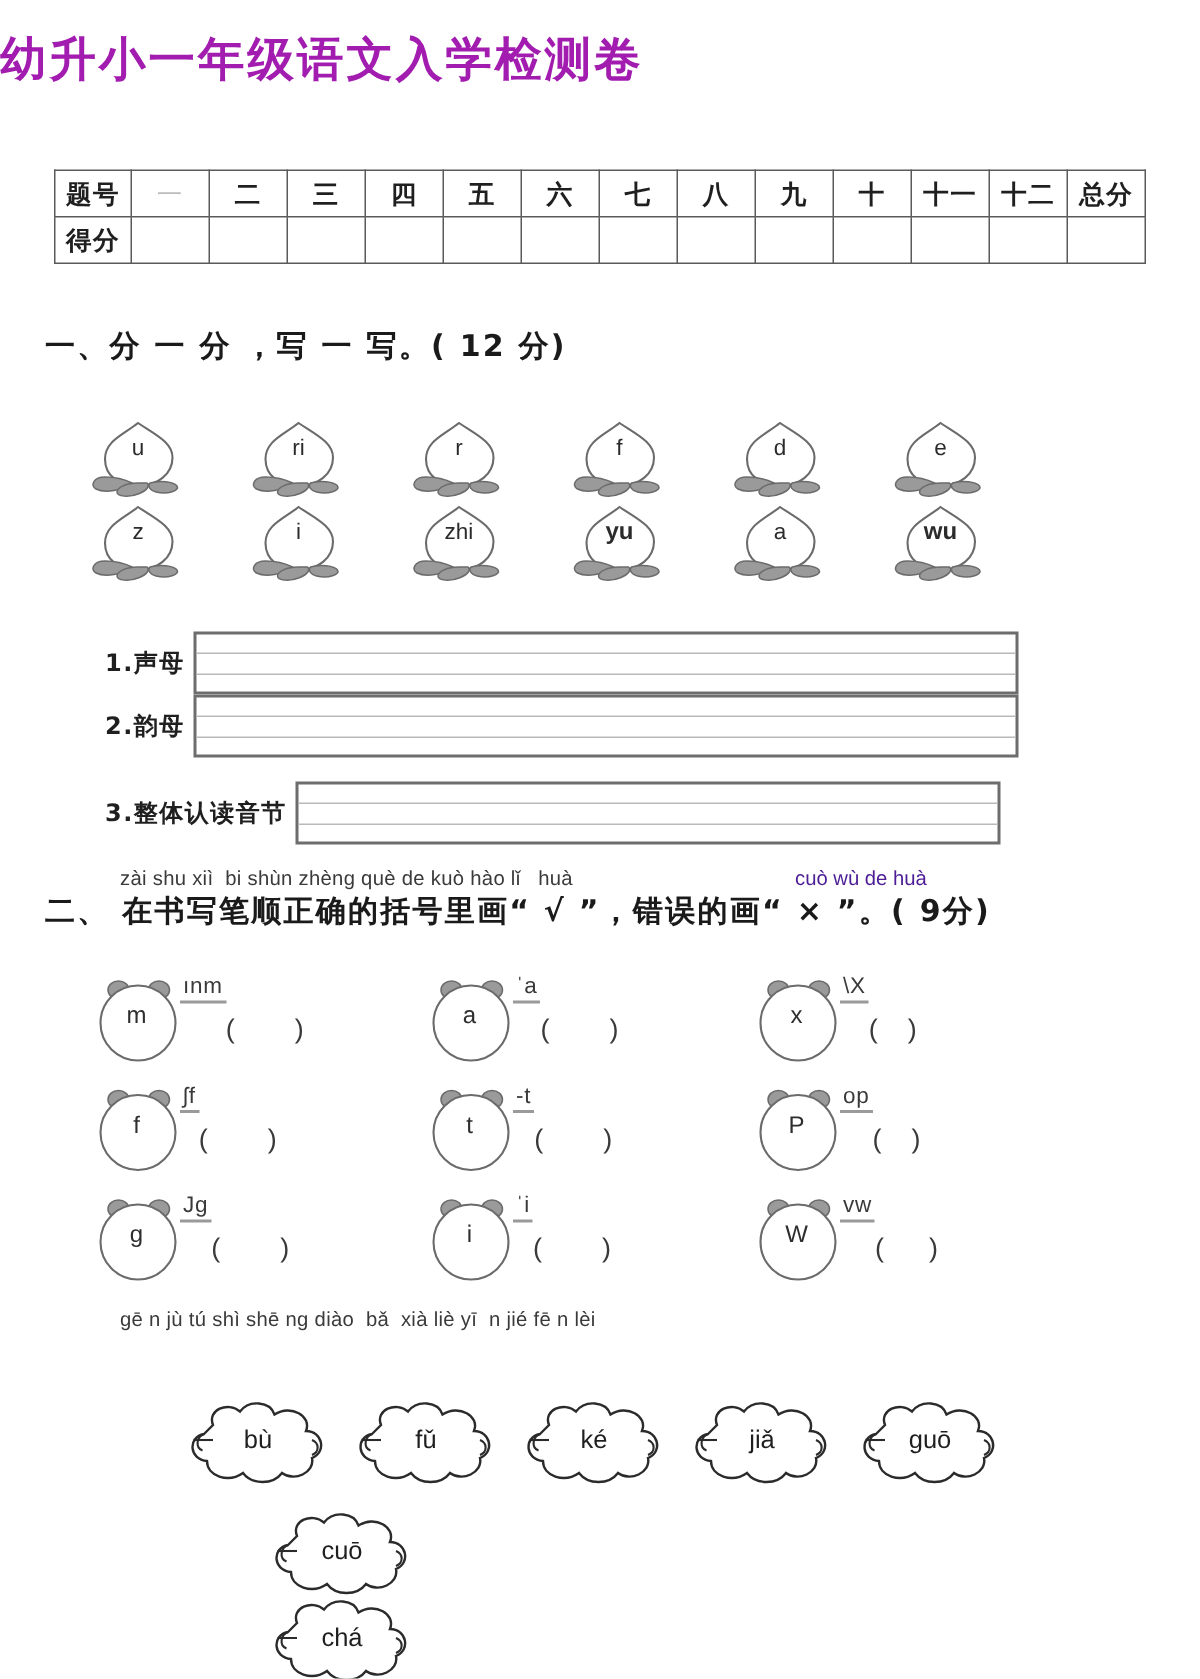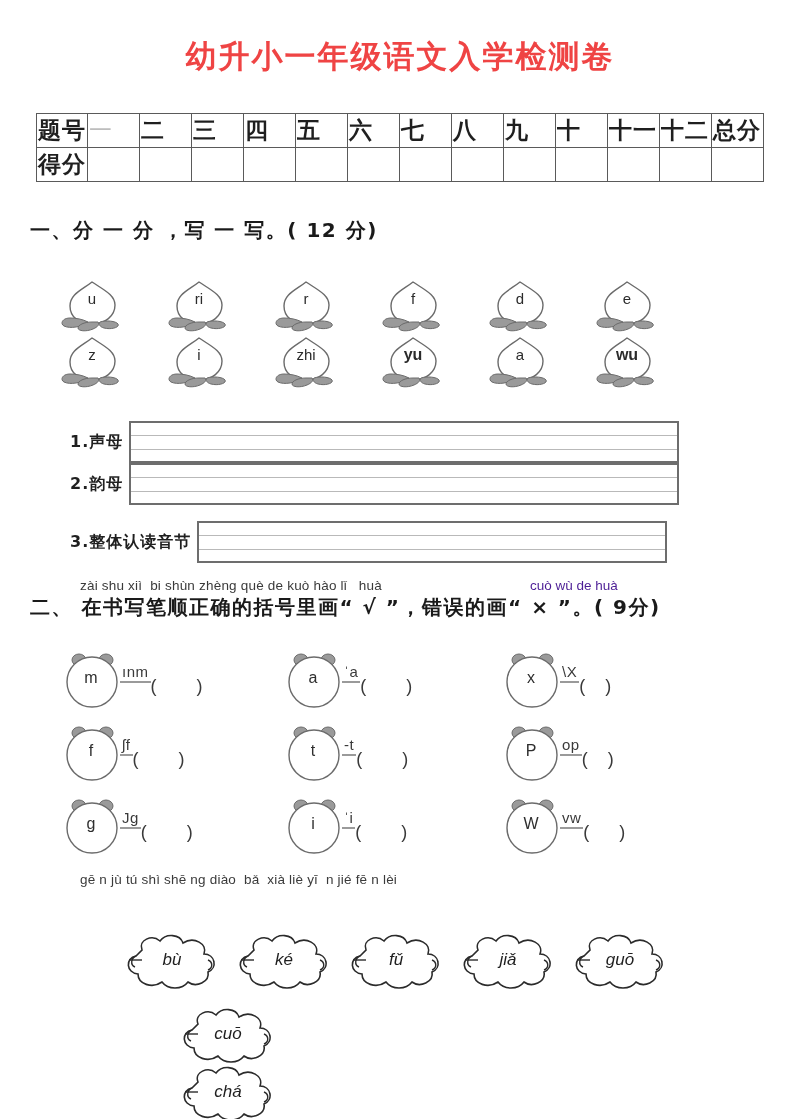--- a/index.html
+++ b/index.html
@@ -13,44 +13,44 @@
     position: relative;
     font-family: "Liberation Sans", "DejaVu Sans", sans-serif;
     color: #231f20;
     overflow: hidden;
   }
 
   
   .title {
     position: absolute;
     left: 0;
-    top: 36px;
+    top: 19px;
     width: 800px;
-    text-align: center;
     font-size: 31px;
     font-weight: bold;
     letter-spacing: 2px;
-    color: #ef4444;
+    color: #a21caf;
     font-family: "DejaVu Sans", "Liberation Sans", sans-serif;
   }
 
   
   .score-table {
     position: absolute;
     left: 36px;
     top: 113px;
     width: 728px;
     border-collapse: collapse;
     table-layout: fixed;
   }
   .score-table td {
     border: 1px solid #5a5a5a;
     height: 28px;
+    text-align: center;
     vertical-align: middle;
-    font-size: 23px;
+    font-size: 17px;
     font-weight: bold;
     color: #1f1f1f;
     font-family: "DejaVu Sans", "Liberation Sans", sans-serif;
     letter-spacing: 1px;
   }
   .score-table td.head-label { width: 48px; }
   .score-table td.num-faint { color: #bdbdbd; font-weight: normal; }
 
   
   .sec {
@@ -148,21 +148,20 @@
     position: absolute;
     left: 0; top: 19px;
     width: 58px;
     text-align: center;
     font-size: 16px;
     color: #2e2e2e;
     font-family: "Liberation Sans", sans-serif;
   }
   .stroke-block {
     position: relative;
-    margin-top: 14px;
     margin-left: -4px;
     flex: 0 0 auto;
   }
   .stroke-txt {
     font-size: 15px;
     color: #3a3a3a;
     letter-spacing: 0.5px;
     white-space: pre;
     line-height: 16px;
     font-family: "Liberation Sans", sans-serif;
@@ -177,21 +176,21 @@
     margin-top: 26px;
     font-size: 18px;
     color: #3a3a3a;
     white-space: pre;
     font-family: "Liberation Sans", sans-serif;
   }
 
   
   .cloud-grid { position: absolute; left: 120px; top: 932px; width: 620px; }
   .cloud-row { display: flex; }
-  .cloud-cell { position: relative; font-style: italic; }
+  .cloud-cell { position: relative; }
   .cloud-wrap { position: relative; width: 104px; height: 58px; }
   .cloud-wrap svg { position: absolute; left: 0; top: 0; }
   .cloud-text {
     position: absolute;
     left: 0; top: 18px;
     width: 104px;
     text-align: center;
     font-size: 17px;
     color: #1f1f1f;
     font-family: "Liberation Sans", sans-serif;
@@ -584,32 +583,32 @@
       </div>
     </div>
     <div class="cloud-cell" style="width:112px;">
       <div class="cloud-wrap">
         <svg width="104" height="58" viewBox="0 0 104 58">
           <path d="M22 18 C18 8 32 2 40 9 C46 1 60 2 63 11 C74 4 88 12 84 22 C95 22 98 36 88 40 C90 50 76 56 68 50 C62 58 48 58 42 50 C32 57 18 52 18 42 C6 41 5 26 16 24 Z" fill="#ffffff" stroke="#2b2b2b" stroke-width="1.6"></path>
           <path d="M16 24 C11 26 10 33 15 35" fill="none" stroke="#2b2b2b" stroke-width="1.4"></path>
           <path d="M9 28 L22 28" stroke="#2b2b2b" stroke-width="1.4"></path>
           <path d="M88 28 C93 30 93 36 88 38" fill="none" stroke="#2b2b2b" stroke-width="1.4"></path>
         </svg>
+        <div class="cloud-text">fǔ</div>
+      </div>
+    </div>
+    <div class="cloud-cell" style="width:112px;">
+      <div class="cloud-wrap">
+        <svg width="104" height="58" viewBox="0 0 104 58">
+          <path d="M22 18 C18 8 32 2 40 9 C46 1 60 2 63 11 C74 4 88 12 84 22 C95 22 98 36 88 40 C90 50 76 56 68 50 C62 58 48 58 42 50 C32 57 18 52 18 42 C6 41 5 26 16 24 Z" fill="#ffffff" stroke="#2b2b2b" stroke-width="1.6"></path>
+          <path d="M16 24 C11 26 10 33 15 35" fill="none" stroke="#2b2b2b" stroke-width="1.4"></path>
+          <path d="M9 28 L22 28" stroke="#2b2b2b" stroke-width="1.4"></path>
+          <path d="M88 28 C93 30 93 36 88 38" fill="none" stroke="#2b2b2b" stroke-width="1.4"></path>
+        </svg>
         <div class="cloud-text">ké</div>
-      </div>
-    </div>
-    <div class="cloud-cell" style="width:112px;">
-      <div class="cloud-wrap">
-        <svg width="104" height="58" viewBox="0 0 104 58">
-          <path d="M22 18 C18 8 32 2 40 9 C46 1 60 2 63 11 C74 4 88 12 84 22 C95 22 98 36 88 40 C90 50 76 56 68 50 C62 58 48 58 42 50 C32 57 18 52 18 42 C6 41 5 26 16 24 Z" fill="#ffffff" stroke="#2b2b2b" stroke-width="1.6"></path>
-          <path d="M16 24 C11 26 10 33 15 35" fill="none" stroke="#2b2b2b" stroke-width="1.4"></path>
-          <path d="M9 28 L22 28" stroke="#2b2b2b" stroke-width="1.4"></path>
-          <path d="M88 28 C93 30 93 36 88 38" fill="none" stroke="#2b2b2b" stroke-width="1.4"></path>
-        </svg>
-        <div class="cloud-text">fǔ</div>
       </div>
     </div>
     <div class="cloud-cell" style="width:112px;">
       <div class="cloud-wrap">
         <svg width="104" height="58" viewBox="0 0 104 58">
           <path d="M22 18 C18 8 32 2 40 9 C46 1 60 2 63 11 C74 4 88 12 84 22 C95 22 98 36 88 40 C90 50 76 56 68 50 C62 58 48 58 42 50 C32 57 18 52 18 42 C6 41 5 26 16 24 Z" fill="#ffffff" stroke="#2b2b2b" stroke-width="1.6"></path>
           <path d="M16 24 C11 26 10 33 15 35" fill="none" stroke="#2b2b2b" stroke-width="1.4"></path>
           <path d="M9 28 L22 28" stroke="#2b2b2b" stroke-width="1.4"></path>
           <path d="M88 28 C93 30 93 36 88 38" fill="none" stroke="#2b2b2b" stroke-width="1.4"></path>
         </svg>

